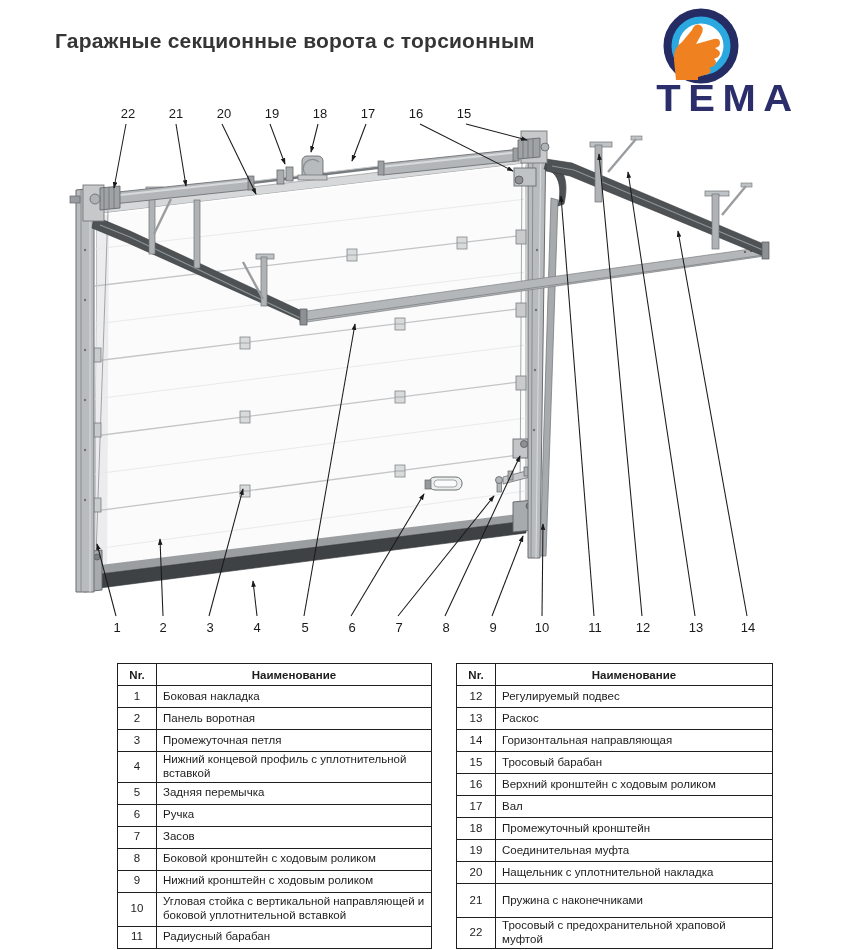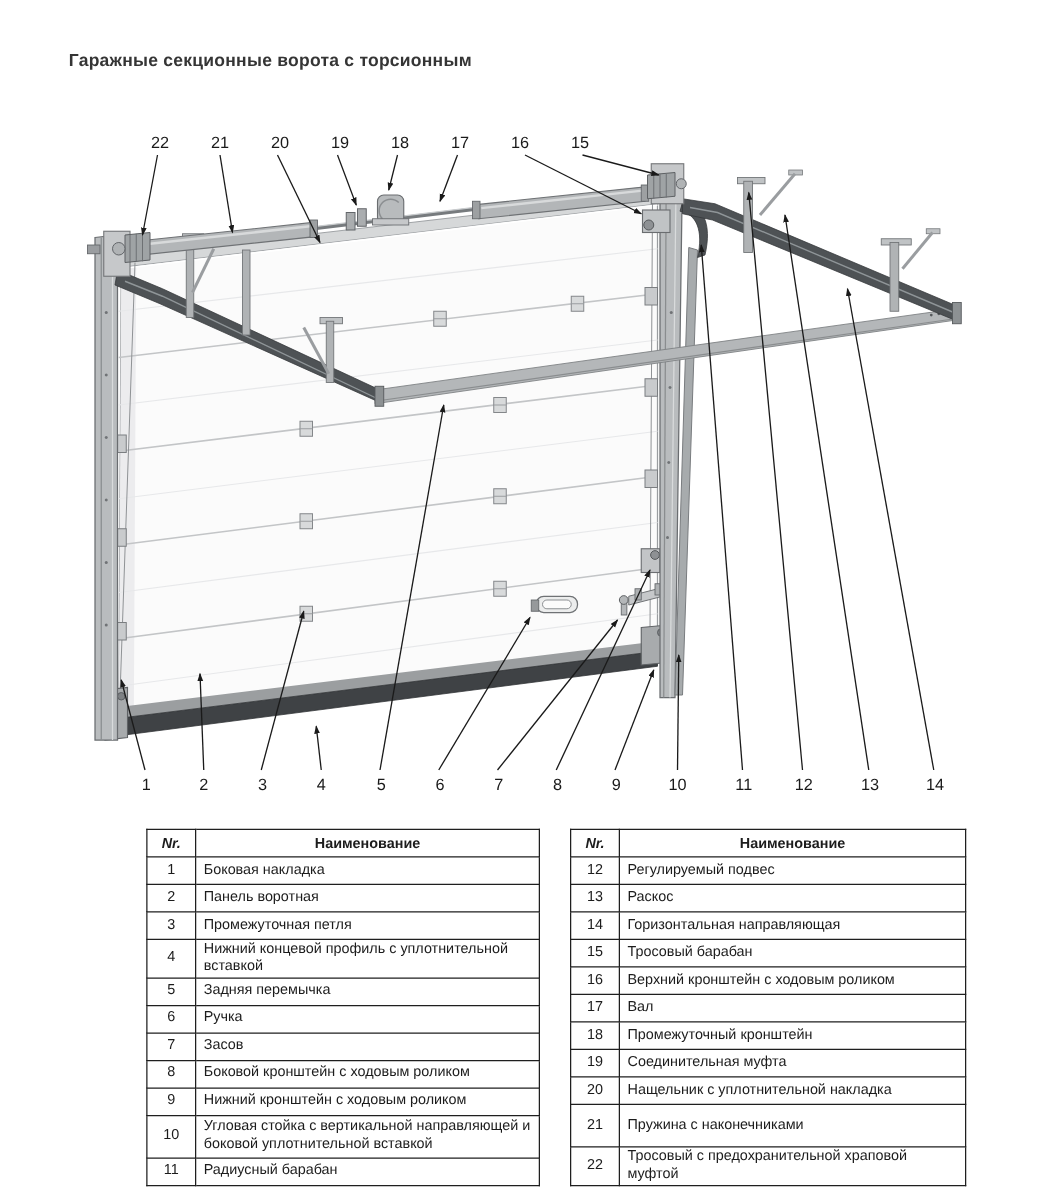--- a/index.html
+++ b/index.html
@@ -1,37 +1,37 @@
 <!DOCTYPE html>
 <html><head>
 <meta charset="utf-8">
 <style>
   html,body{margin:0;padding:0;background:#fff;}
   #page{position:relative;width:850px;height:950px;background:#ffffff;overflow:hidden;
         font-family:"Liberation Sans","DejaVu Sans",sans-serif;}
   
-  #title{position:absolute;left:55px;top:34px;width:560px;font-size:14px;line-height:29px;
+  #title{position:absolute;left:55px;top:26px;width:560px;font-size:21px;line-height:29px;
          font-weight:bold;color:#353535;letter-spacing:.2px;}
   
   #logo{position:absolute;left:638px;top:8px;width:180px;height:102px;}
   #logo .icon{position:absolute;left:24px;top:0;}
   #logo .word{position:absolute;left:0px;top:70px;width:180px;text-align:center;
               font-size:37px;font-weight:bold;color:#2b2e6b;letter-spacing:7px;
               transform:scaleX(1.08);transform-origin:center;}
   
   #diagram{position:absolute;left:0;top:0;width:850px;height:950px;}
   .callout{font-size:13px;fill:#1a1a1a;}
   
   table.parts{position:absolute;border-collapse:collapse;table-layout:fixed;
               font-size:11.5px;color:#1c1c1c;background:#fff;}
   #table-left{left:117px;top:663px;width:315px;}
   #table-right{left:456px;top:663px;width:317px;}
   table.parts th,table.parts td{border:1px solid #1f1f1f;padding:1px 6px;vertical-align:middle;}
   table.parts th{height:19px;font-weight:bold;font-size:11.5px;}
-  table.parts th.nr{width:26px;text-align:center;font-style:italic;}
+  table.parts th.nr{width:26px;text-align:center;}
   table.parts td{height:19px;line-height:1.2;}
   table.parts td.nr{text-align:center;}
   table.parts tbody tr:nth-child(10) td{height:31px;}
 </style>
 </head>
 <body>
 
 <div id="page">
 
   <svg id="diagram" viewBox="0 0 850 950" xmlns="http://www.w3.org/2000/svg">
@@ -308,20 +308,28 @@
       <text class="callout" x="643" y="632">12</text>
       <text class="callout" x="696" y="632">13</text>
       <text class="callout" x="748" y="632">14</text>
     </g>
   </svg>
 
   <div id="title">
     <div>Гаражные секционные ворота с торсионным</div>
   </div>
 
+  <div id="logo">
+    <svg class="icon" width="80" height="80" viewBox="0 0 80 80">
+      <circle cx="39" cy="38" r="33" fill="none" stroke="#252c63" stroke-width="9"></circle>
+      <circle cx="39" cy="38" r="26" fill="#ffffff" stroke="#2ba8e0" stroke-width="7"></circle>
+      <path d="M 14,72 L 12,52 Q 11,40 20,34 L 30,22 Q 33,15 38,17 Q 43,20 39,27 L 34,36 L 52,31 Q 58,30 58,35 Q 58,39 53,40 L 56,42 Q 60,45 56,49 L 52,51 Q 56,54 52,58 L 47,60 Q 51,63 46,66 L 36,69 L 36,72 Z" fill="#f08121"></path>
+    </svg>
+    <div class="word">ТЕМА</div>
+  </div>
 
   <table class="parts" id="table-left">
     <thead>
       <tr>
         <th class="nr">Nr.</th>
         <th>Наименование</th>
       </tr>
     </thead>
     <tbody>
         <tr>

